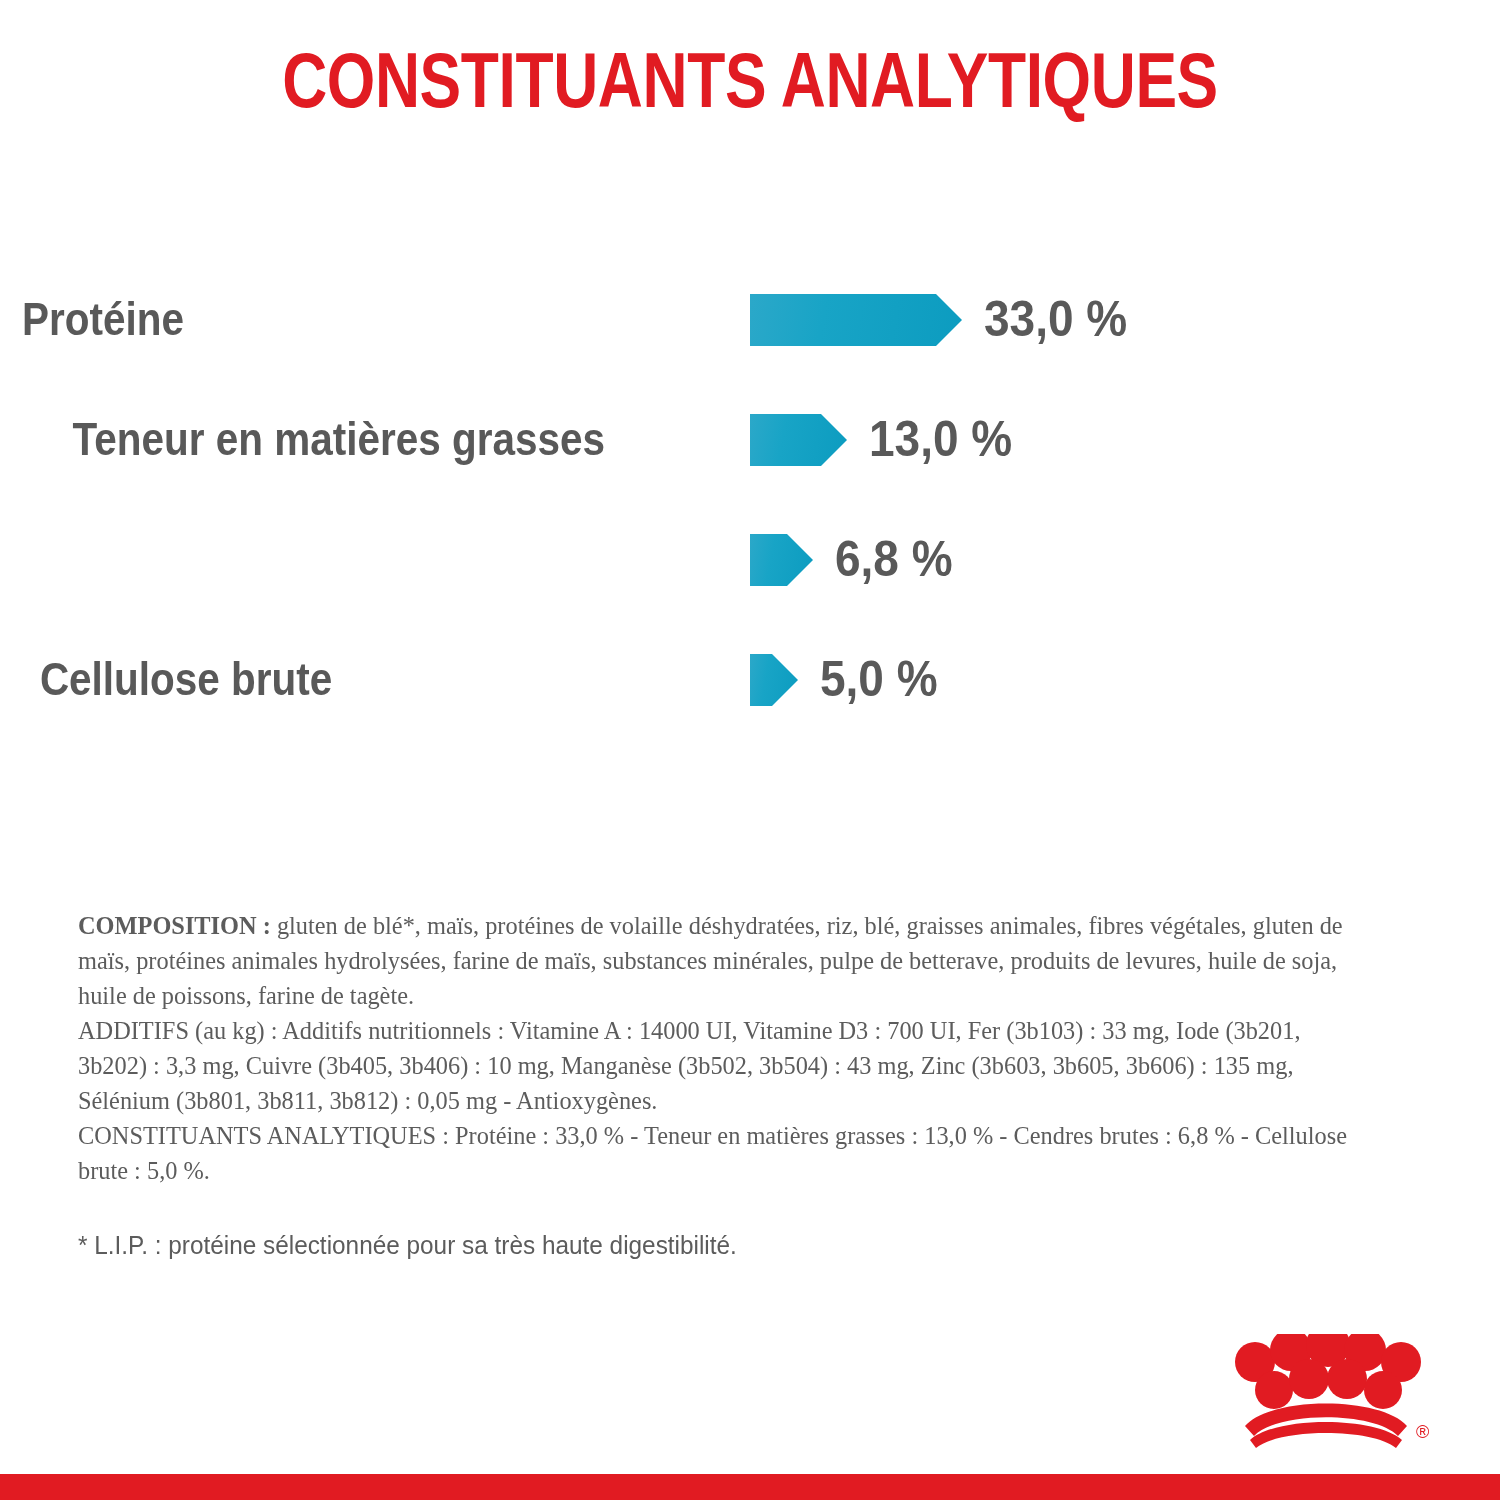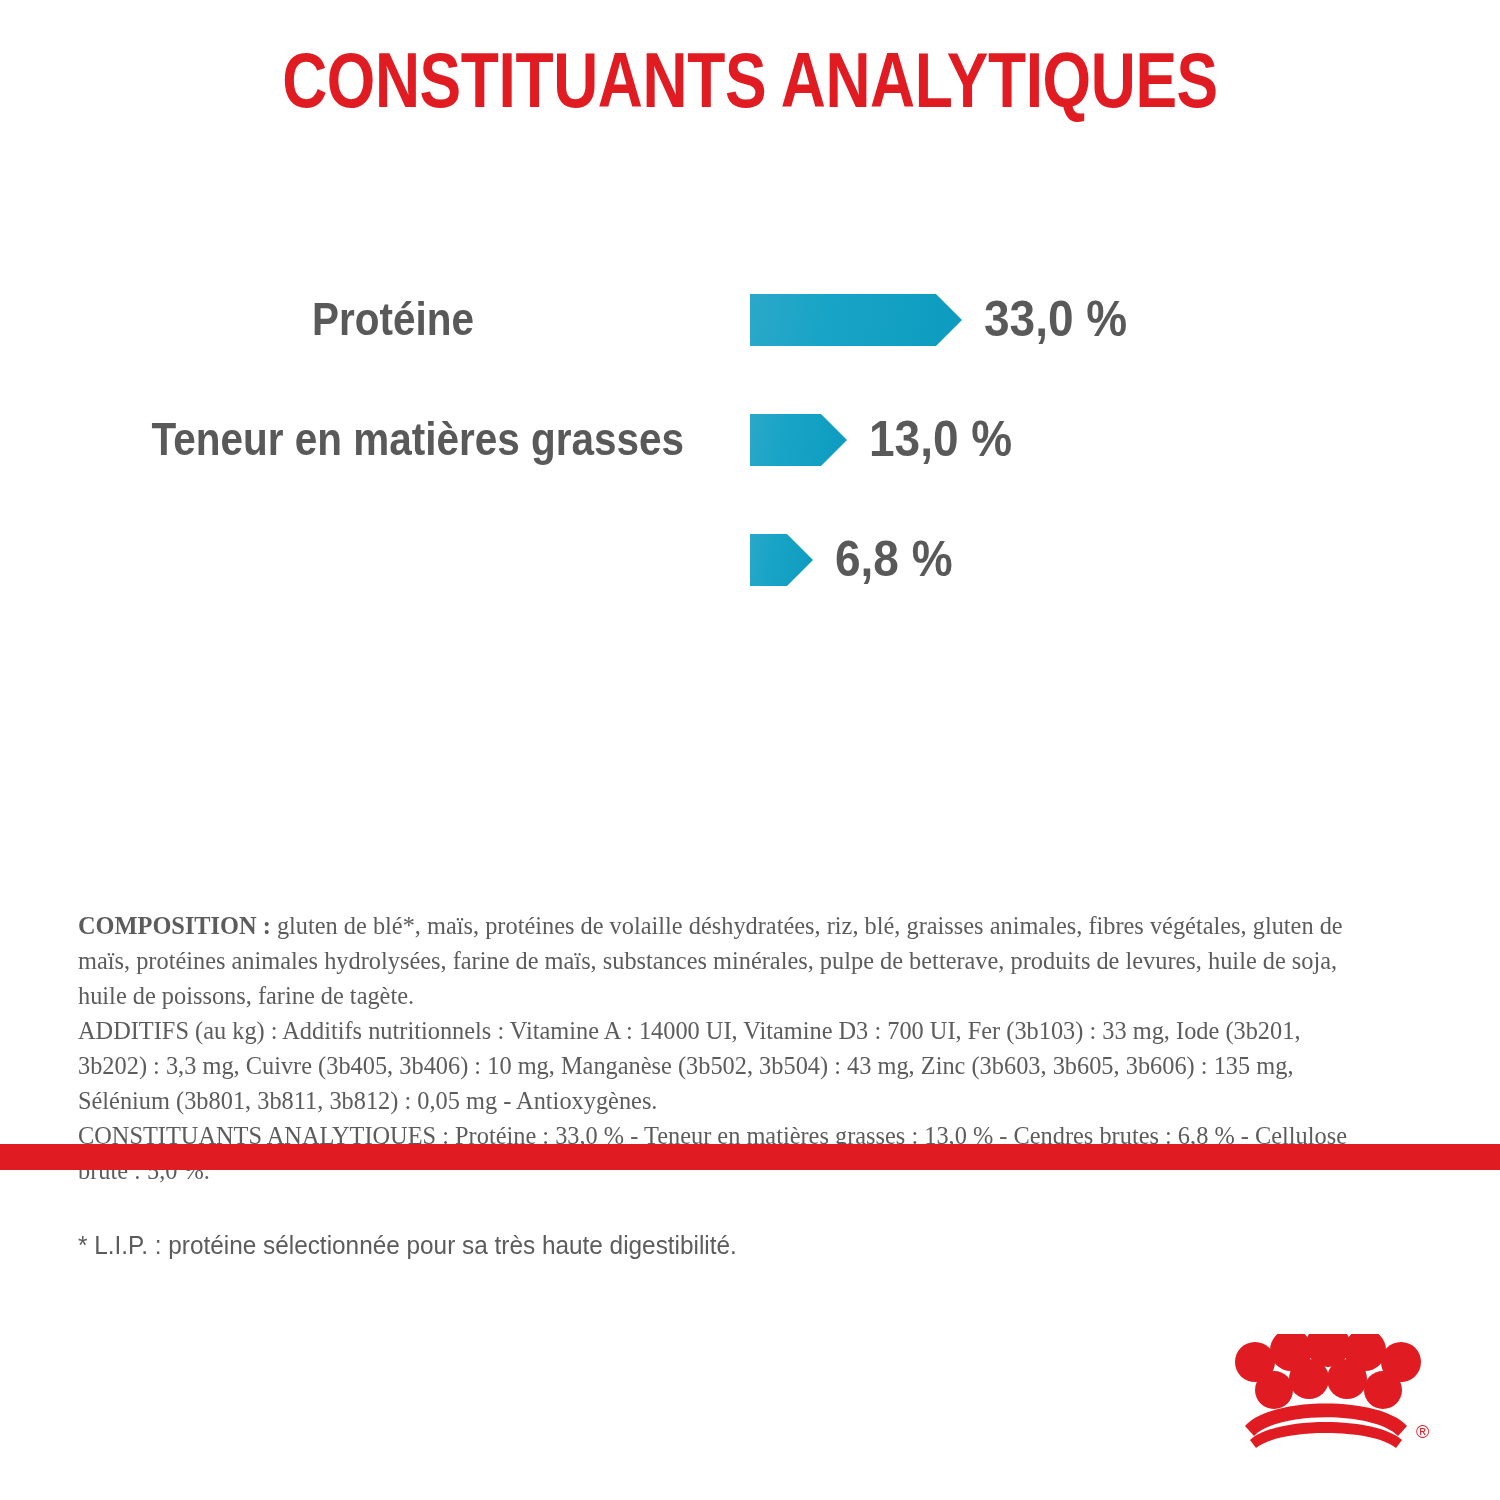--- a/index.html
+++ b/index.html
@@ -11,21 +11,21 @@
     height: 1500px;
     background: #ffffff;
     font-family: "Liberation Sans", sans-serif;
     overflow: hidden;
     position: relative;
   }
 
   .page {
     position: relative;
     width: 1500px;
-    height: 1170px;
+    height: 1500px;
     background: #ffffff;
   }
 
   
   .title {
     position: absolute;
     top: 34px;
     left: 0;
     width: 1500px;
     text-align: center;
@@ -63,24 +63,23 @@
     font-size: 46px;
     white-space: nowrap;
     transform: scaleX(0.88);
     transform-origin: right center;
   }
   .bar-label-wrap {
     position: absolute;
     left: 0;
     top: 8px;
     width: 750px;
-    text-align: center;
+    text-align: left;
     padding-right: 18px;
     box-sizing: border-box;
-    padding-left: 32px;
   }
   .bar-label-wrap .bar-label {
     position: static;
     display: inline-block;
   }
   .bar-track {
     position: absolute;
     left: 750px;
     top: 14px;
     height: 52px;
@@ -186,20 +185,29 @@
       <div class="bar-value" style="left: 869px;">13,0 %</div>
     </div>
 
     <div class="bar-row">
       <div class="bar-track">
         <div class="bar-shape" style="width: 63px;"></div>
       </div>
       <div class="bar-value" style="left: 835px;">6,8 %</div>
     </div>
 
+    <div class="bar-row">
+      <div class="bar-label-wrap">
+        <span class="bar-label">Cellulose brute</span>
+      </div>
+      <div class="bar-track">
+        <div class="bar-shape" style="width: 48px;"></div>
+      </div>
+      <div class="bar-value" style="left: 820px;">5,0 %</div>
+    </div>
 
   </div>
 
   <div class="composition">
     <p><span class="heading">COMPOSITION :</span><span> gluten de blé*, maïs, protéines de volaille déshydratées, riz, blé, graisses animales, fibres végétales, gluten de maïs, protéines animales hydrolysées, farine de maïs, substances minérales, pulpe de betterave, produits de levures, huile de soja, huile de poissons, farine de tagète.</span></p>
     <p>ADDITIFS (au kg) : Additifs nutritionnels : Vitamine A : 14000 UI, Vitamine D3 : 700 UI, Fer (3b103) : 33 mg, Iode (3b201, 3b202) : 3,3 mg, Cuivre (3b405, 3b406) : 10 mg, Manganèse (3b502, 3b504) : 43 mg, Zinc (3b603, 3b605, 3b606) : 135 mg, Sélénium (3b801, 3b811, 3b812) : 0,05 mg - Antioxygènes.</p>
     <p>CONSTITUANTS ANALYTIQUES : Protéine : 33,0 % - Teneur en matières grasses : 13,0 % - Cendres brutes : 6,8 % - Cellulose brute : 5,0 %.</p>
   </div>
 
   <div class="lip-note">* L.I.P. : protéine sélectionnée pour sa très haute digestibilité.</div>

